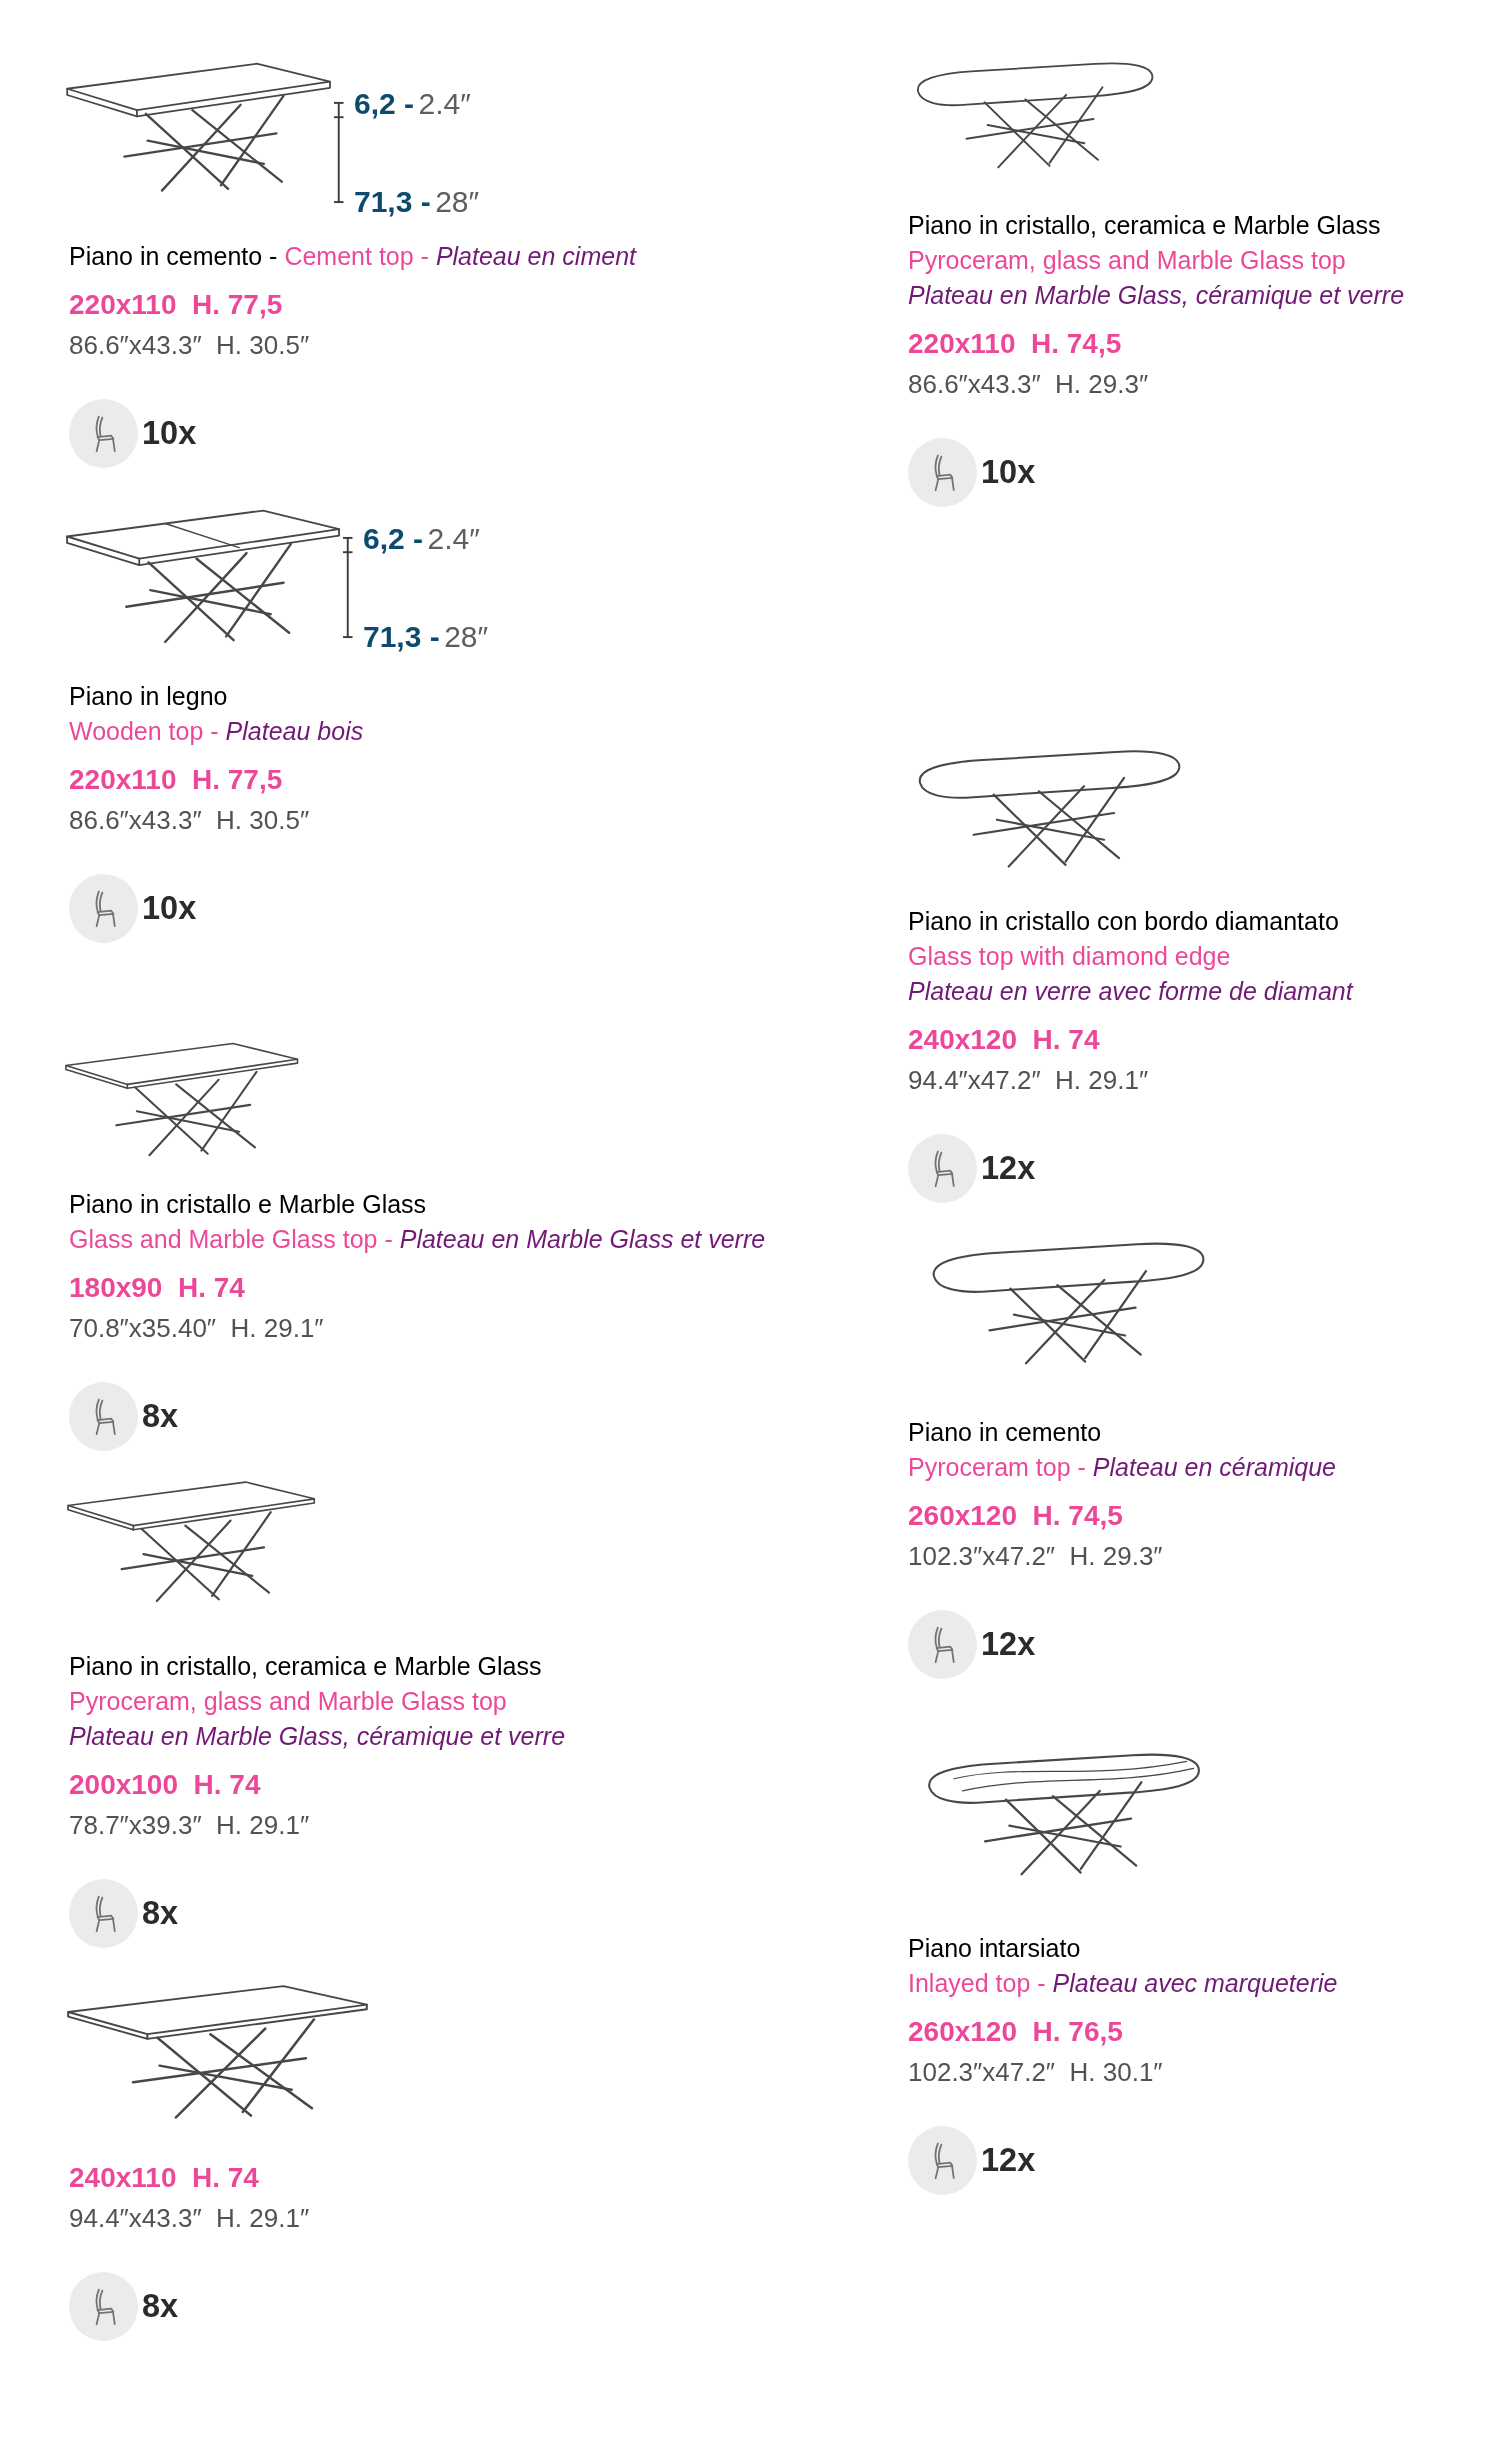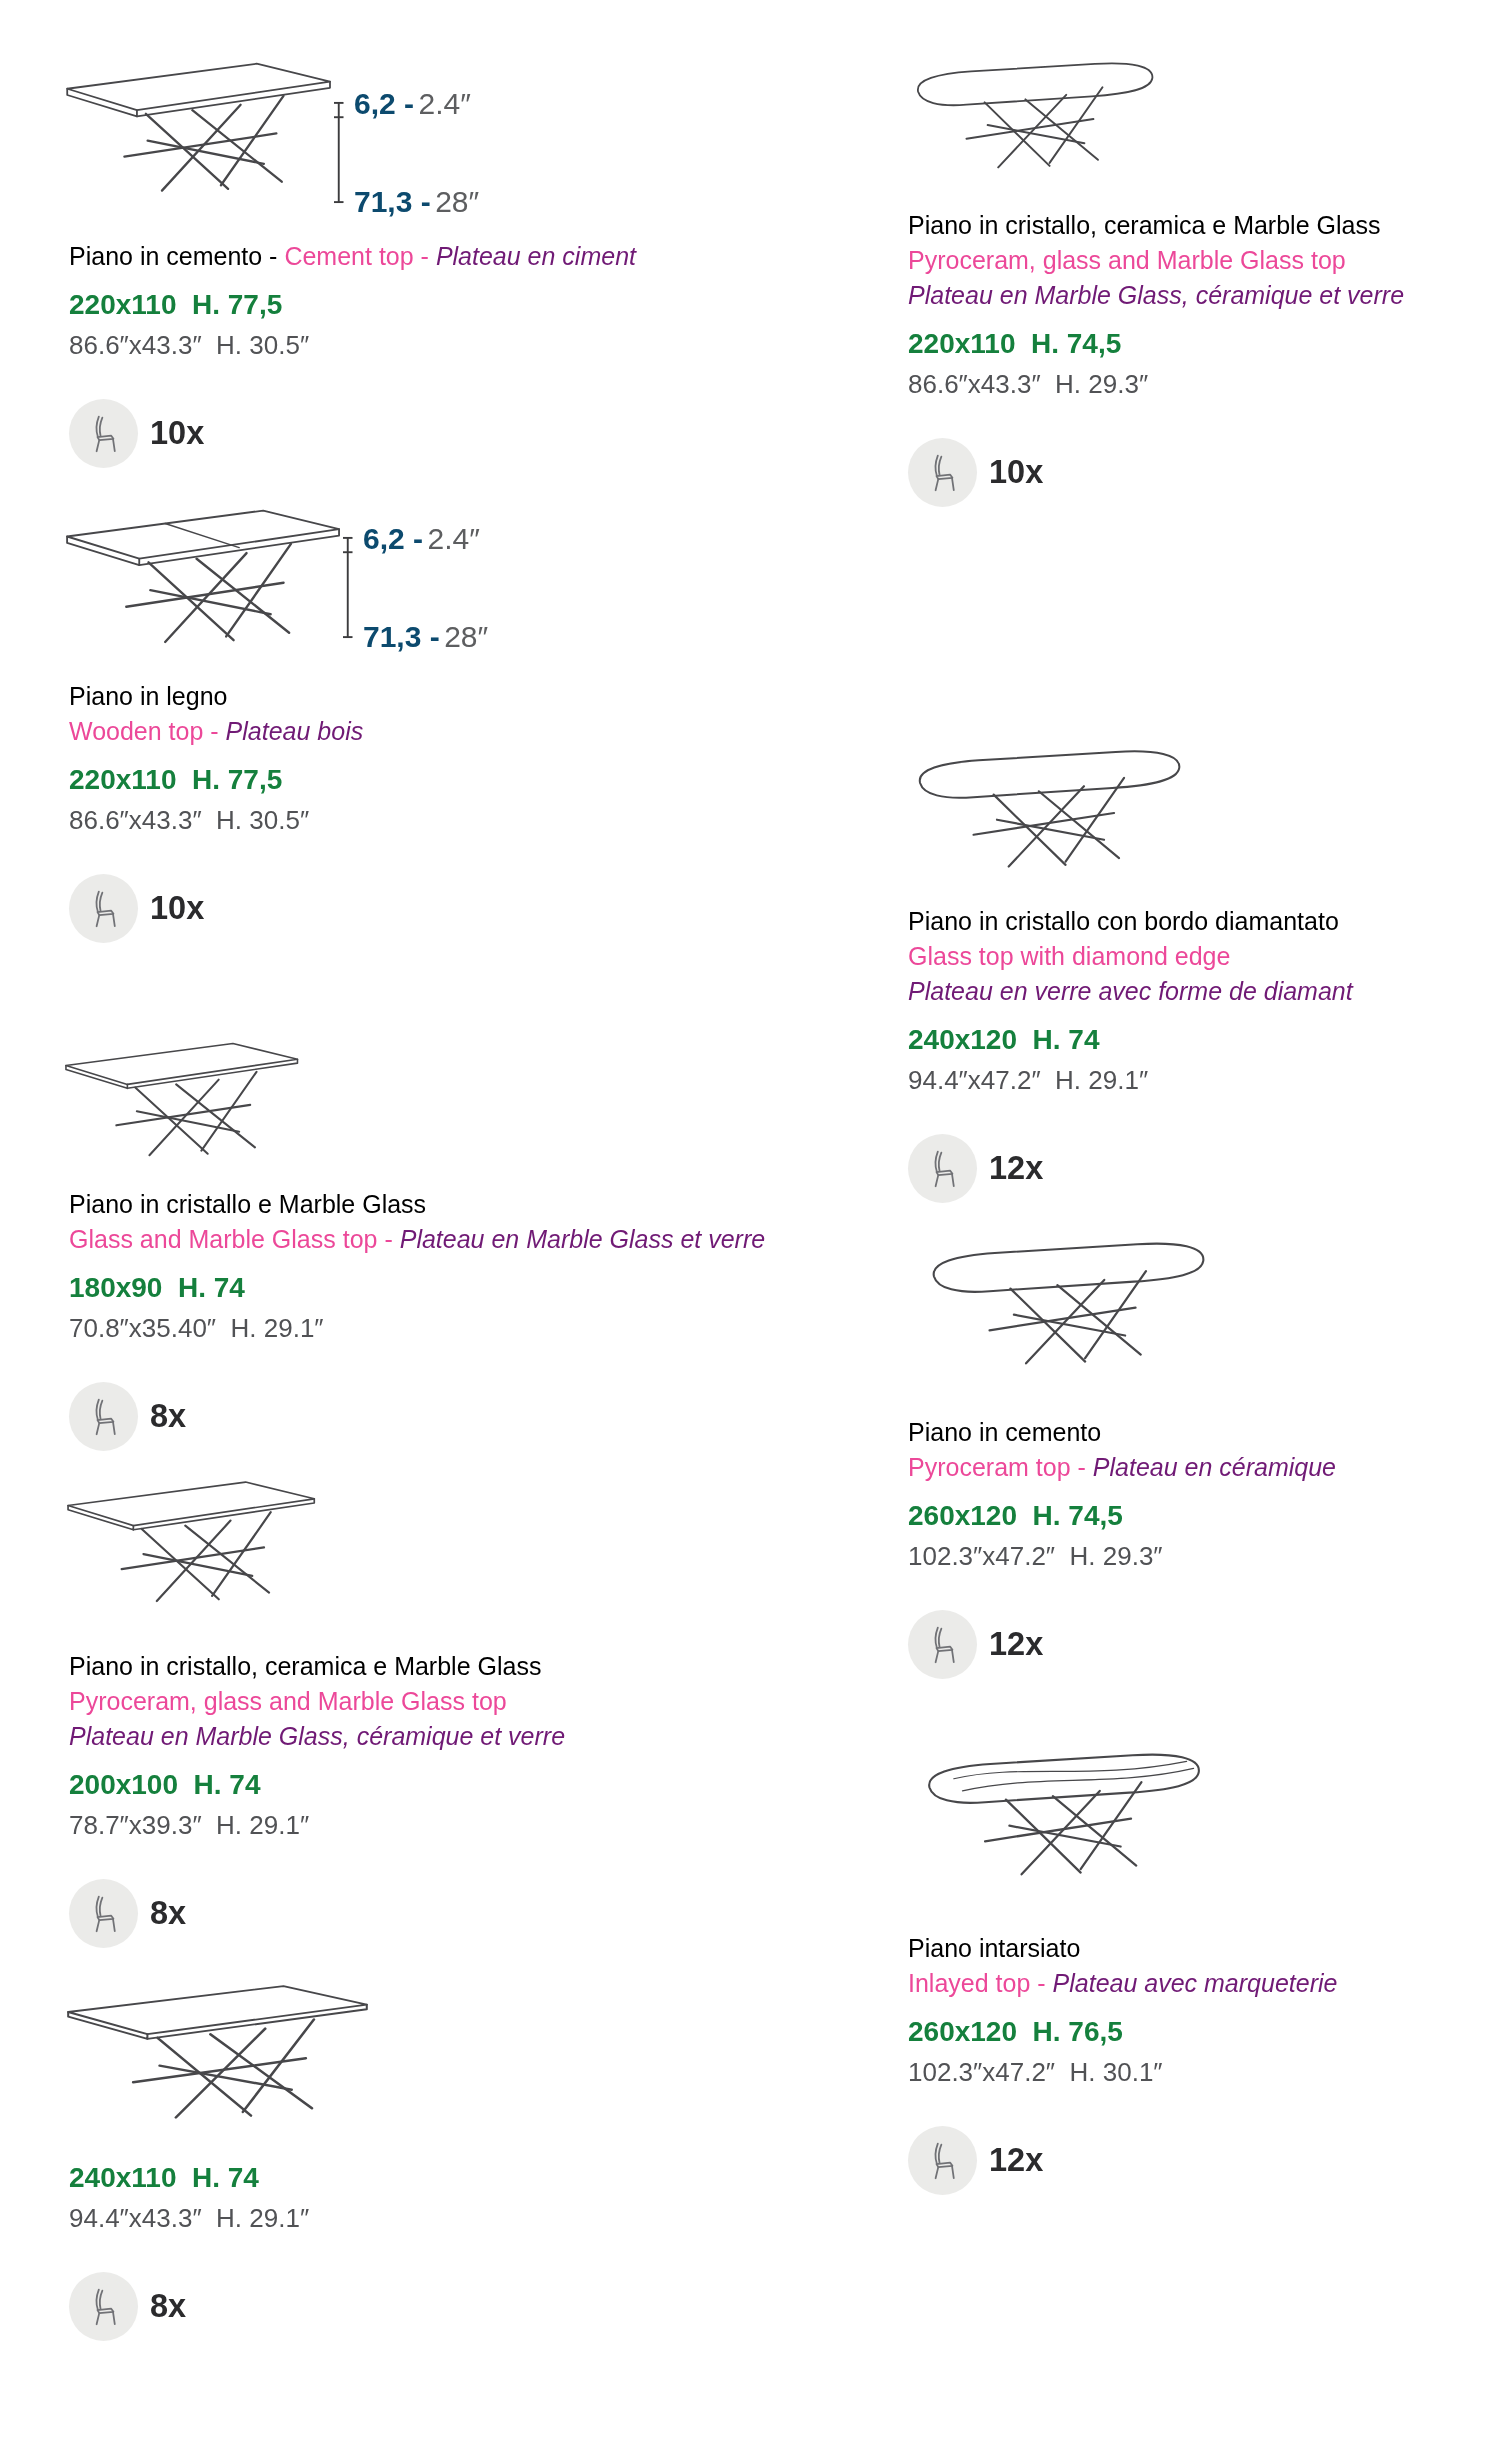--- a/index.html
+++ b/index.html
@@ -14,25 +14,25 @@
   .drawing{position:relative;}
   .drawing svg{display:block;}
 
   .title{margin:0;font-size:25px;line-height:35px;font-weight:400;white-space:nowrap;}
   .t-it{color:#000000;}
   .t-en{color:#ec4899;}
   .t-fr{color:#701a75;font-style:italic;}
   .stack .t-it,.stack .t-en,.stack .t-fr{display:block;}
 
   .size-metric{margin-top:14.3px;font-size:28px;line-height:33px;font-weight:600;
-               color:#15803d;white-space:pre;}
+               color:#ec4899;white-space:pre;}
   .size-imperial{margin-top:7.6px;font-size:26px;line-height:32.5px;font-weight:400;
                color:#515255;white-space:pre;}
 
-  .chair-row{margin-top:38px;display:flex;align-items:center;gap:12px;}
+  .chair-row{margin-top:38px;display:flex;align-items:center;gap:4px;}
   .chair-circle{width:69px;height:69px;border-radius:50%;background:#ebebe9;
                display:flex;align-items:center;justify-content:center;flex:0 0 auto;}
   .qty{font-size:32.5px;font-weight:700;color:#2b2b2d;}
 
   .dim-ann{position:absolute;width:287px;height:139px;}
   .dim-line{position:absolute;left:0;top:11.5px;}
   .dim-top{position:absolute;left:21px;top:-1.9px;white-space:nowrap;}
   .dim-bottom{position:absolute;left:21px;top:96px;white-space:nowrap;}
   .dm{font-size:30px;font-weight:700;color:#0c4a6e;}
   .di{font-size:30px;font-weight:400;color:#5d5e60;}

